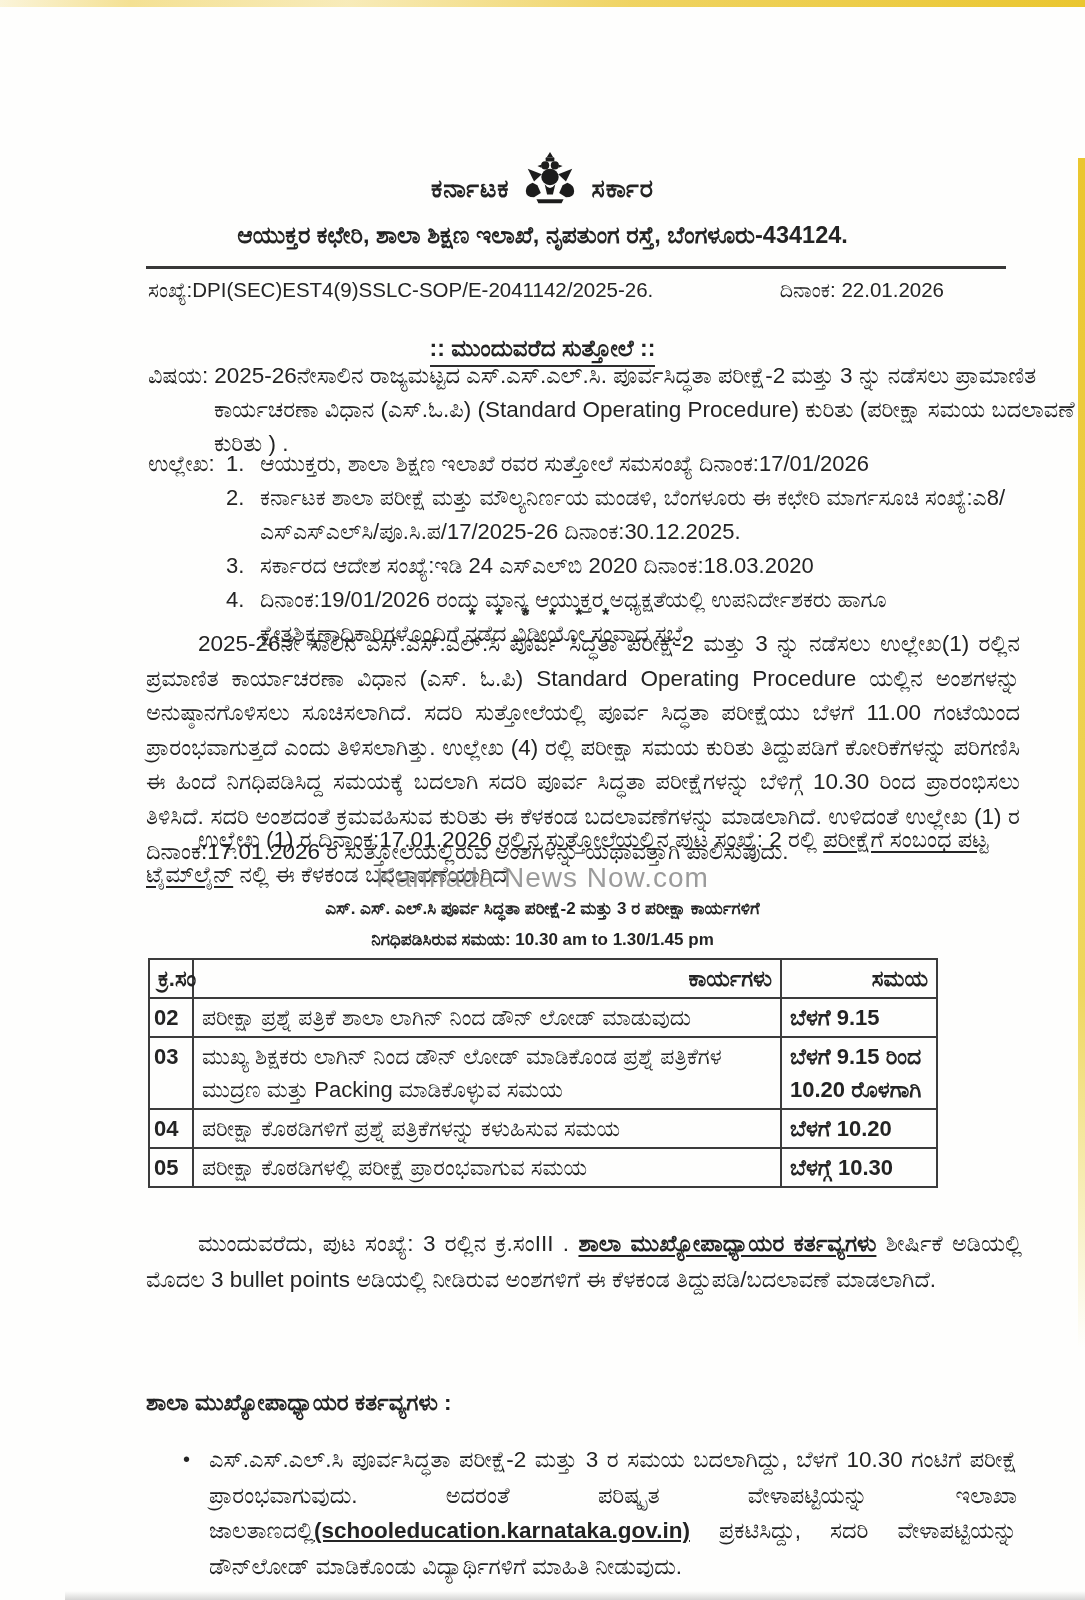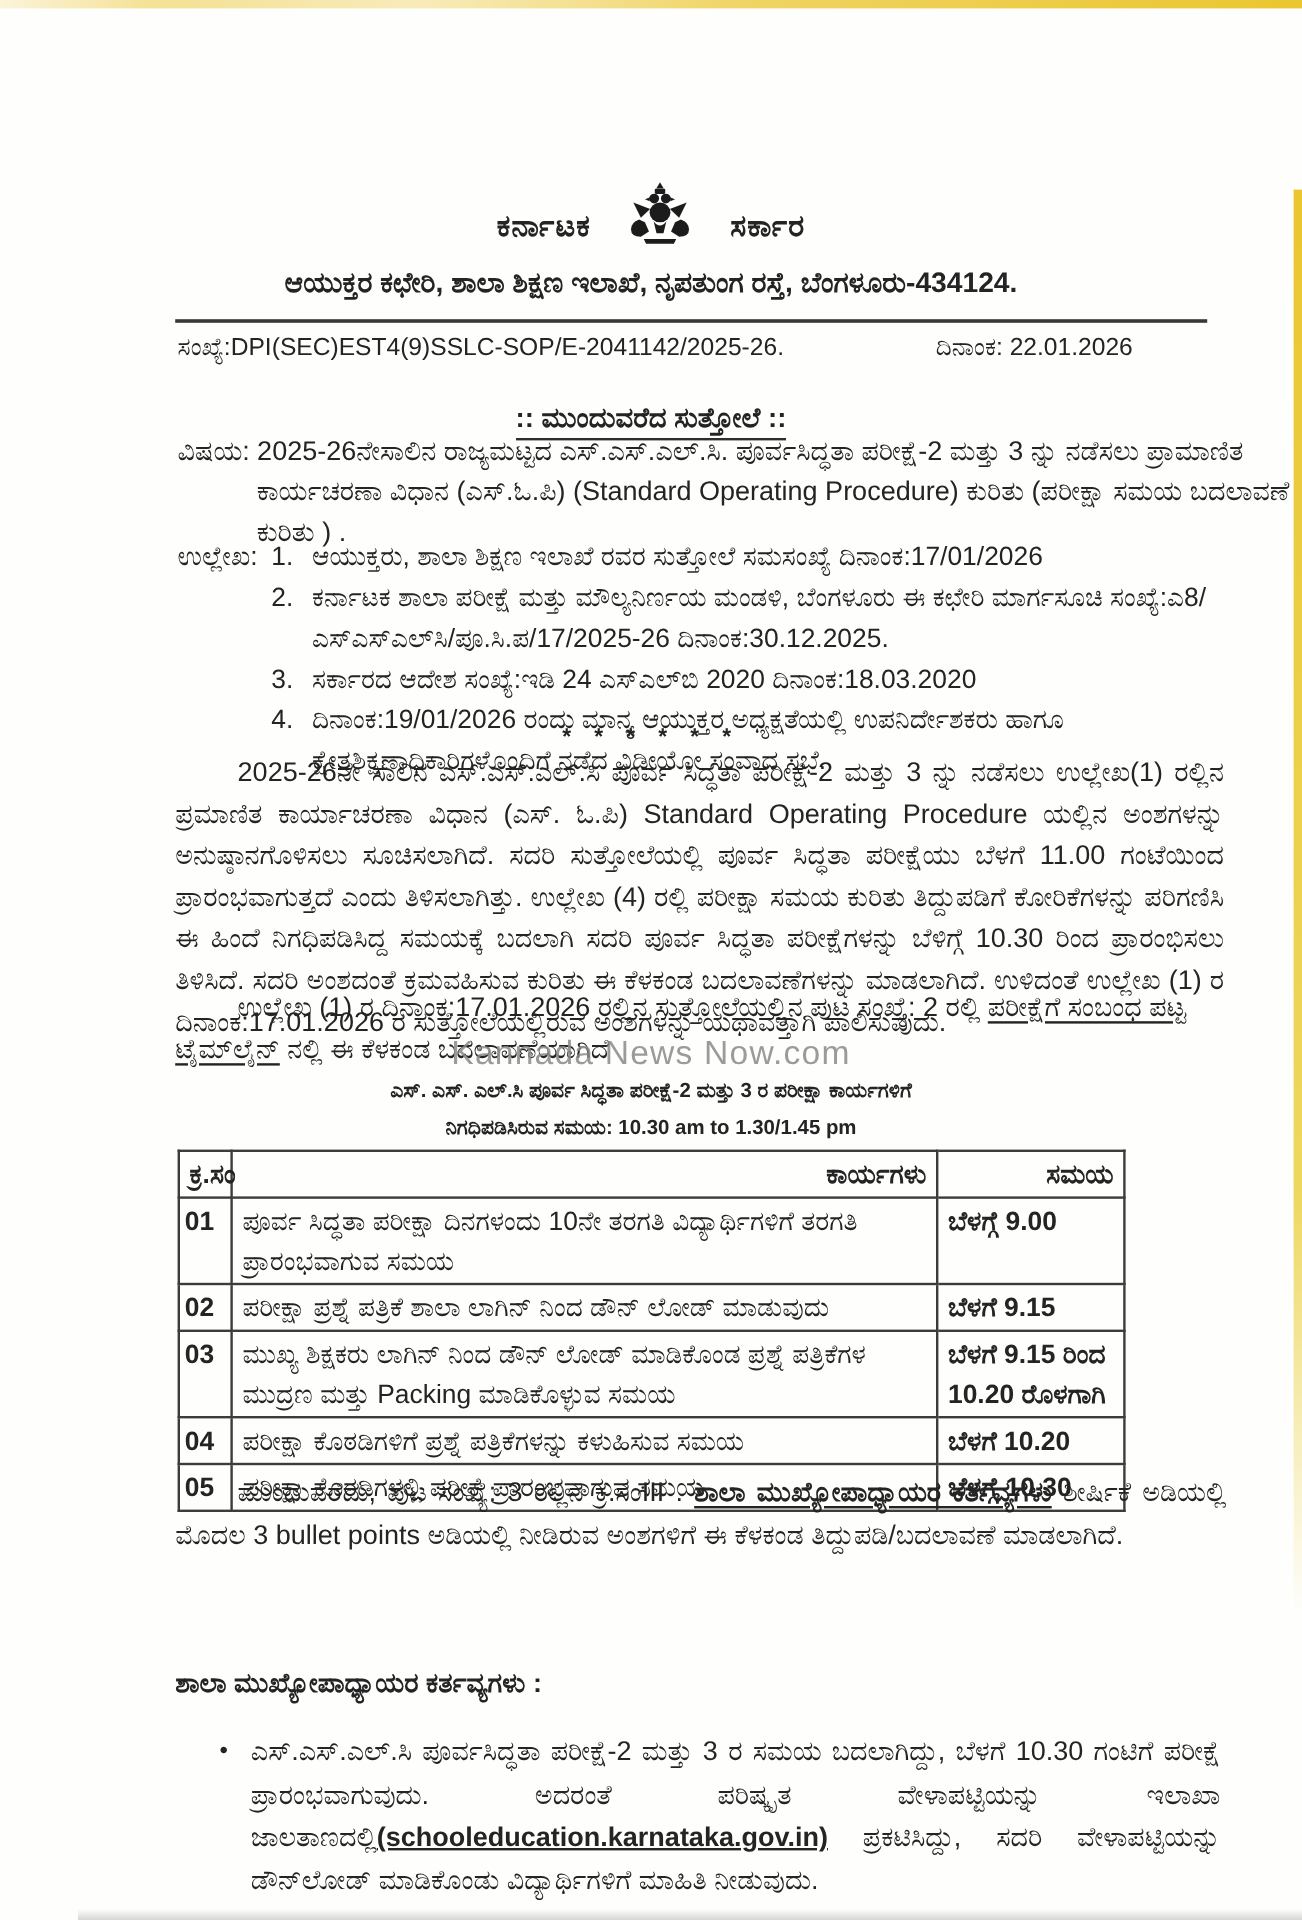--- a/index.html
+++ b/index.html
@@ -14,21 +14,21 @@
   }
   
   .edge-top{position:absolute;top:0;left:0;width:100%;height:7px;
     background:linear-gradient(90deg,rgba(236,201,60,.18) 0%,rgba(236,201,60,.55) 12%,rgba(236,201,60,.35) 32%,rgba(236,201,60,.8) 58%,#eac62f 100%);}
   .edge-right{position:absolute;top:158px;right:0;width:7px;height:1190px;
     background:linear-gradient(180deg,#eac62f 0%,#eed75e 70%,rgba(238,215,94,0) 100%);}
   .edge-bottom{position:absolute;bottom:0;left:65px;right:0;height:9px;
     background:linear-gradient(180deg,rgba(0,0,0,0) 0%,rgba(110,110,110,.28) 100%);}
   
   .gov-line{position:absolute;top:150px;left:0;width:100%;text-align:center;}
-  .gov-inner{display:inline-flex;align-items:flex-end;gap:29px;font-size:25px;font-weight:700;letter-spacing:1px;}
+  .gov-inner{display:inline-flex;align-items:flex-end;gap:12px;font-size:25px;font-weight:700;letter-spacing:1px;}
   .gov-inner .txt{padding-bottom:2px;}
   .emblem{width:58px;height:56px;display:block;}
   .office-line{position:absolute;top:222px;left:0;width:100%;text-align:center;font-size:23.5px;font-weight:700;}
   .header-rule{position:absolute;top:266px;left:146px;width:860px;border-top:3px solid #383838;}
   .ref-row{position:absolute;top:278px;left:148px;width:796px;display:flex;justify-content:space-between;font-size:20.5px;}
   
   .doc-title{position:absolute;top:335px;left:0;width:100%;text-align:center;font-size:23px;font-weight:700;}
   .doc-title .u{border-bottom:2.5px solid #2e2e2e;padding-bottom:4px;}
   
   .subject{position:absolute;top:359px;left:148px;width:868px;font-size:22.5px;line-height:34px;
@@ -163,25 +163,20 @@
       </colgroup>
     <thead>
       <tr>
         <th>ಕ್ರ.ಸಂ</th>
         <th class="c">ಕಾರ್ಯಗಳು</th>
         <th class="c">ಸಮಯ</th>
       </tr>
     </thead>
     <tbody>
       <tr>
-        <td class="num">01</td>
-        <td>ಪೂರ್ವ ಸಿದ್ಧತಾ ಪರೀಕ್ಷಾ ದಿನಗಳಂದು 10ನೇ ತರಗತಿ ವಿದ್ಯಾರ್ಥಿಗಳಿಗೆ ತರಗತಿ ಪ್ರಾರಂಭವಾಗುವ ಸಮಯ</td>
-        <td class="time">ಬೆಳಗ್ಗೆ 9.00</td>
-      </tr>
-      <tr>
         <td class="num">02</td>
         <td>ಪರೀಕ್ಷಾ ಪ್ರಶ್ನೆ ಪತ್ರಿಕೆ ಶಾಲಾ ಲಾಗಿನ್ ನಿಂದ ಡೌನ್ ಲೋಡ್ ಮಾಡುವುದು</td>
         <td class="time">ಬೆಳಗೆ 9.15</td>
       </tr>
       <tr>
         <td class="num">03</td>
         <td>ಮುಖ್ಯ ಶಿಕ್ಷಕರು ಲಾಗಿನ್ ನಿಂದ ಡೌನ್ ಲೋಡ್ ಮಾಡಿಕೊಂಡ ಪ್ರಶ್ನೆ ಪತ್ರಿಕೆಗಳ ಮುದ್ರಣ ಮತ್ತು Packing ಮಾಡಿಕೊಳ್ಳುವ ಸಮಯ</td>
         <td class="time">ಬೆಳಗೆ 9.15 ರಿಂದ 10.20 ರೊಳಗಾಗಿ</td>
       </tr>
       <tr>

